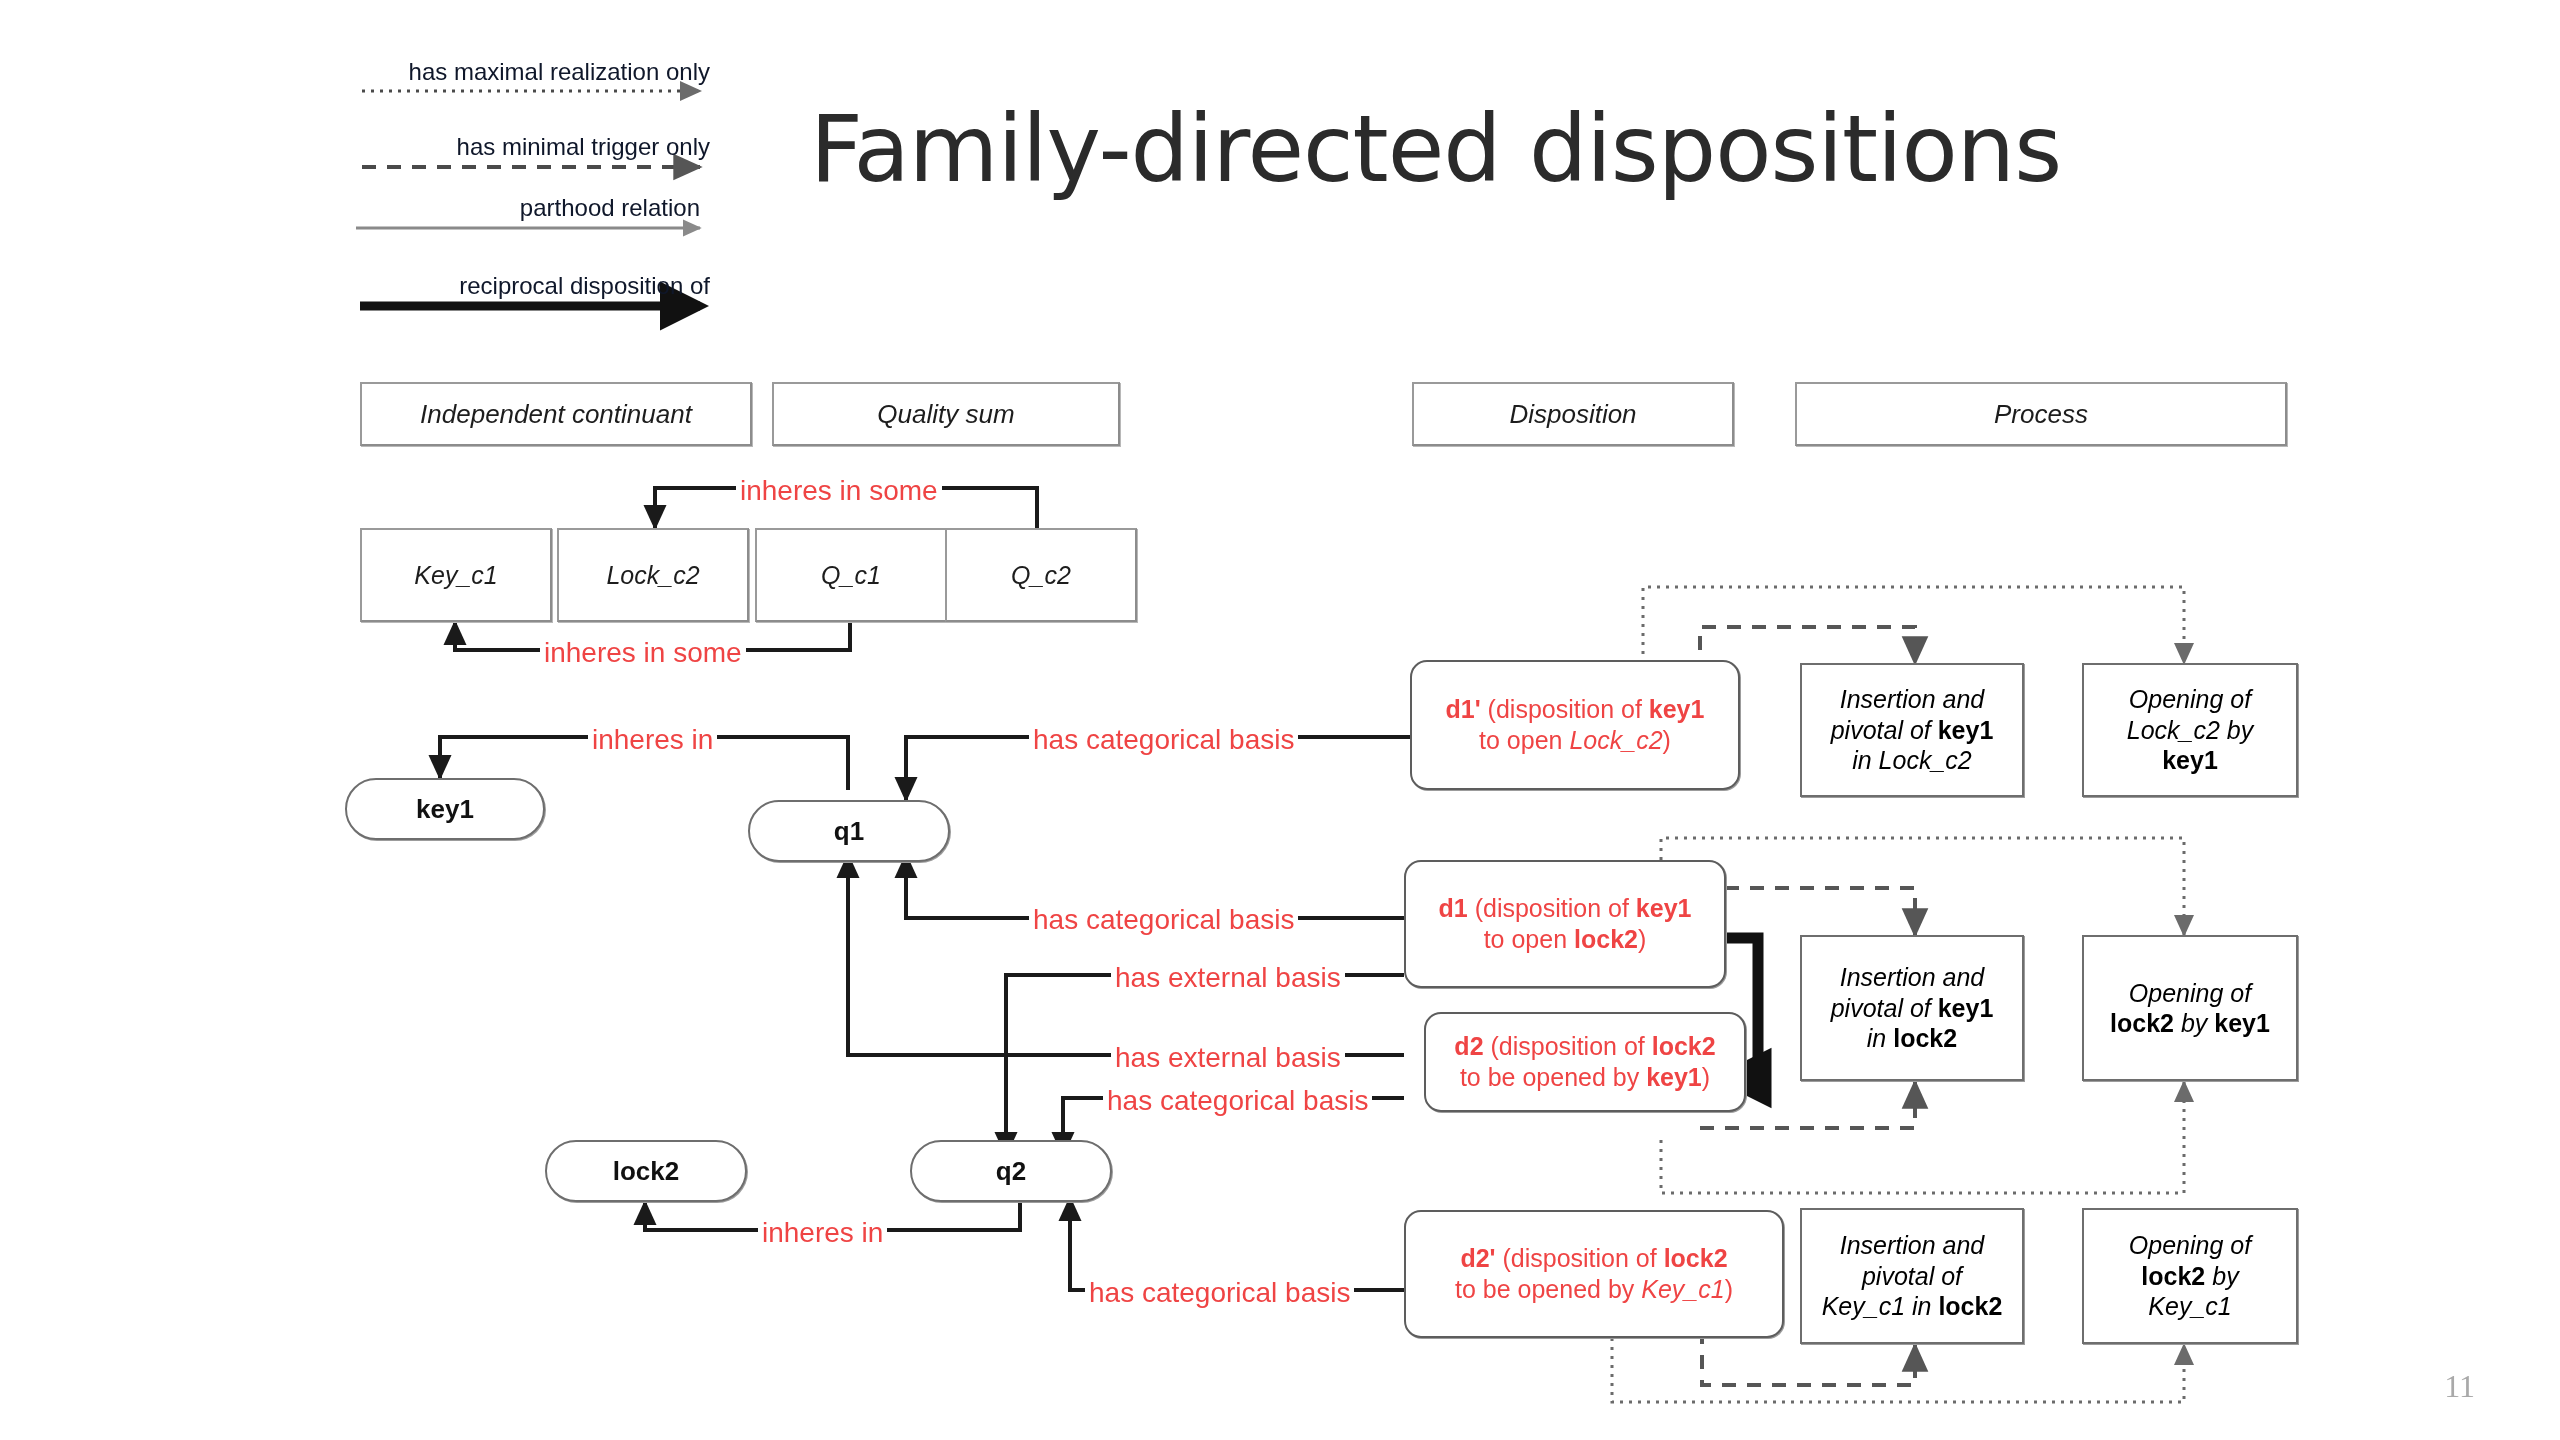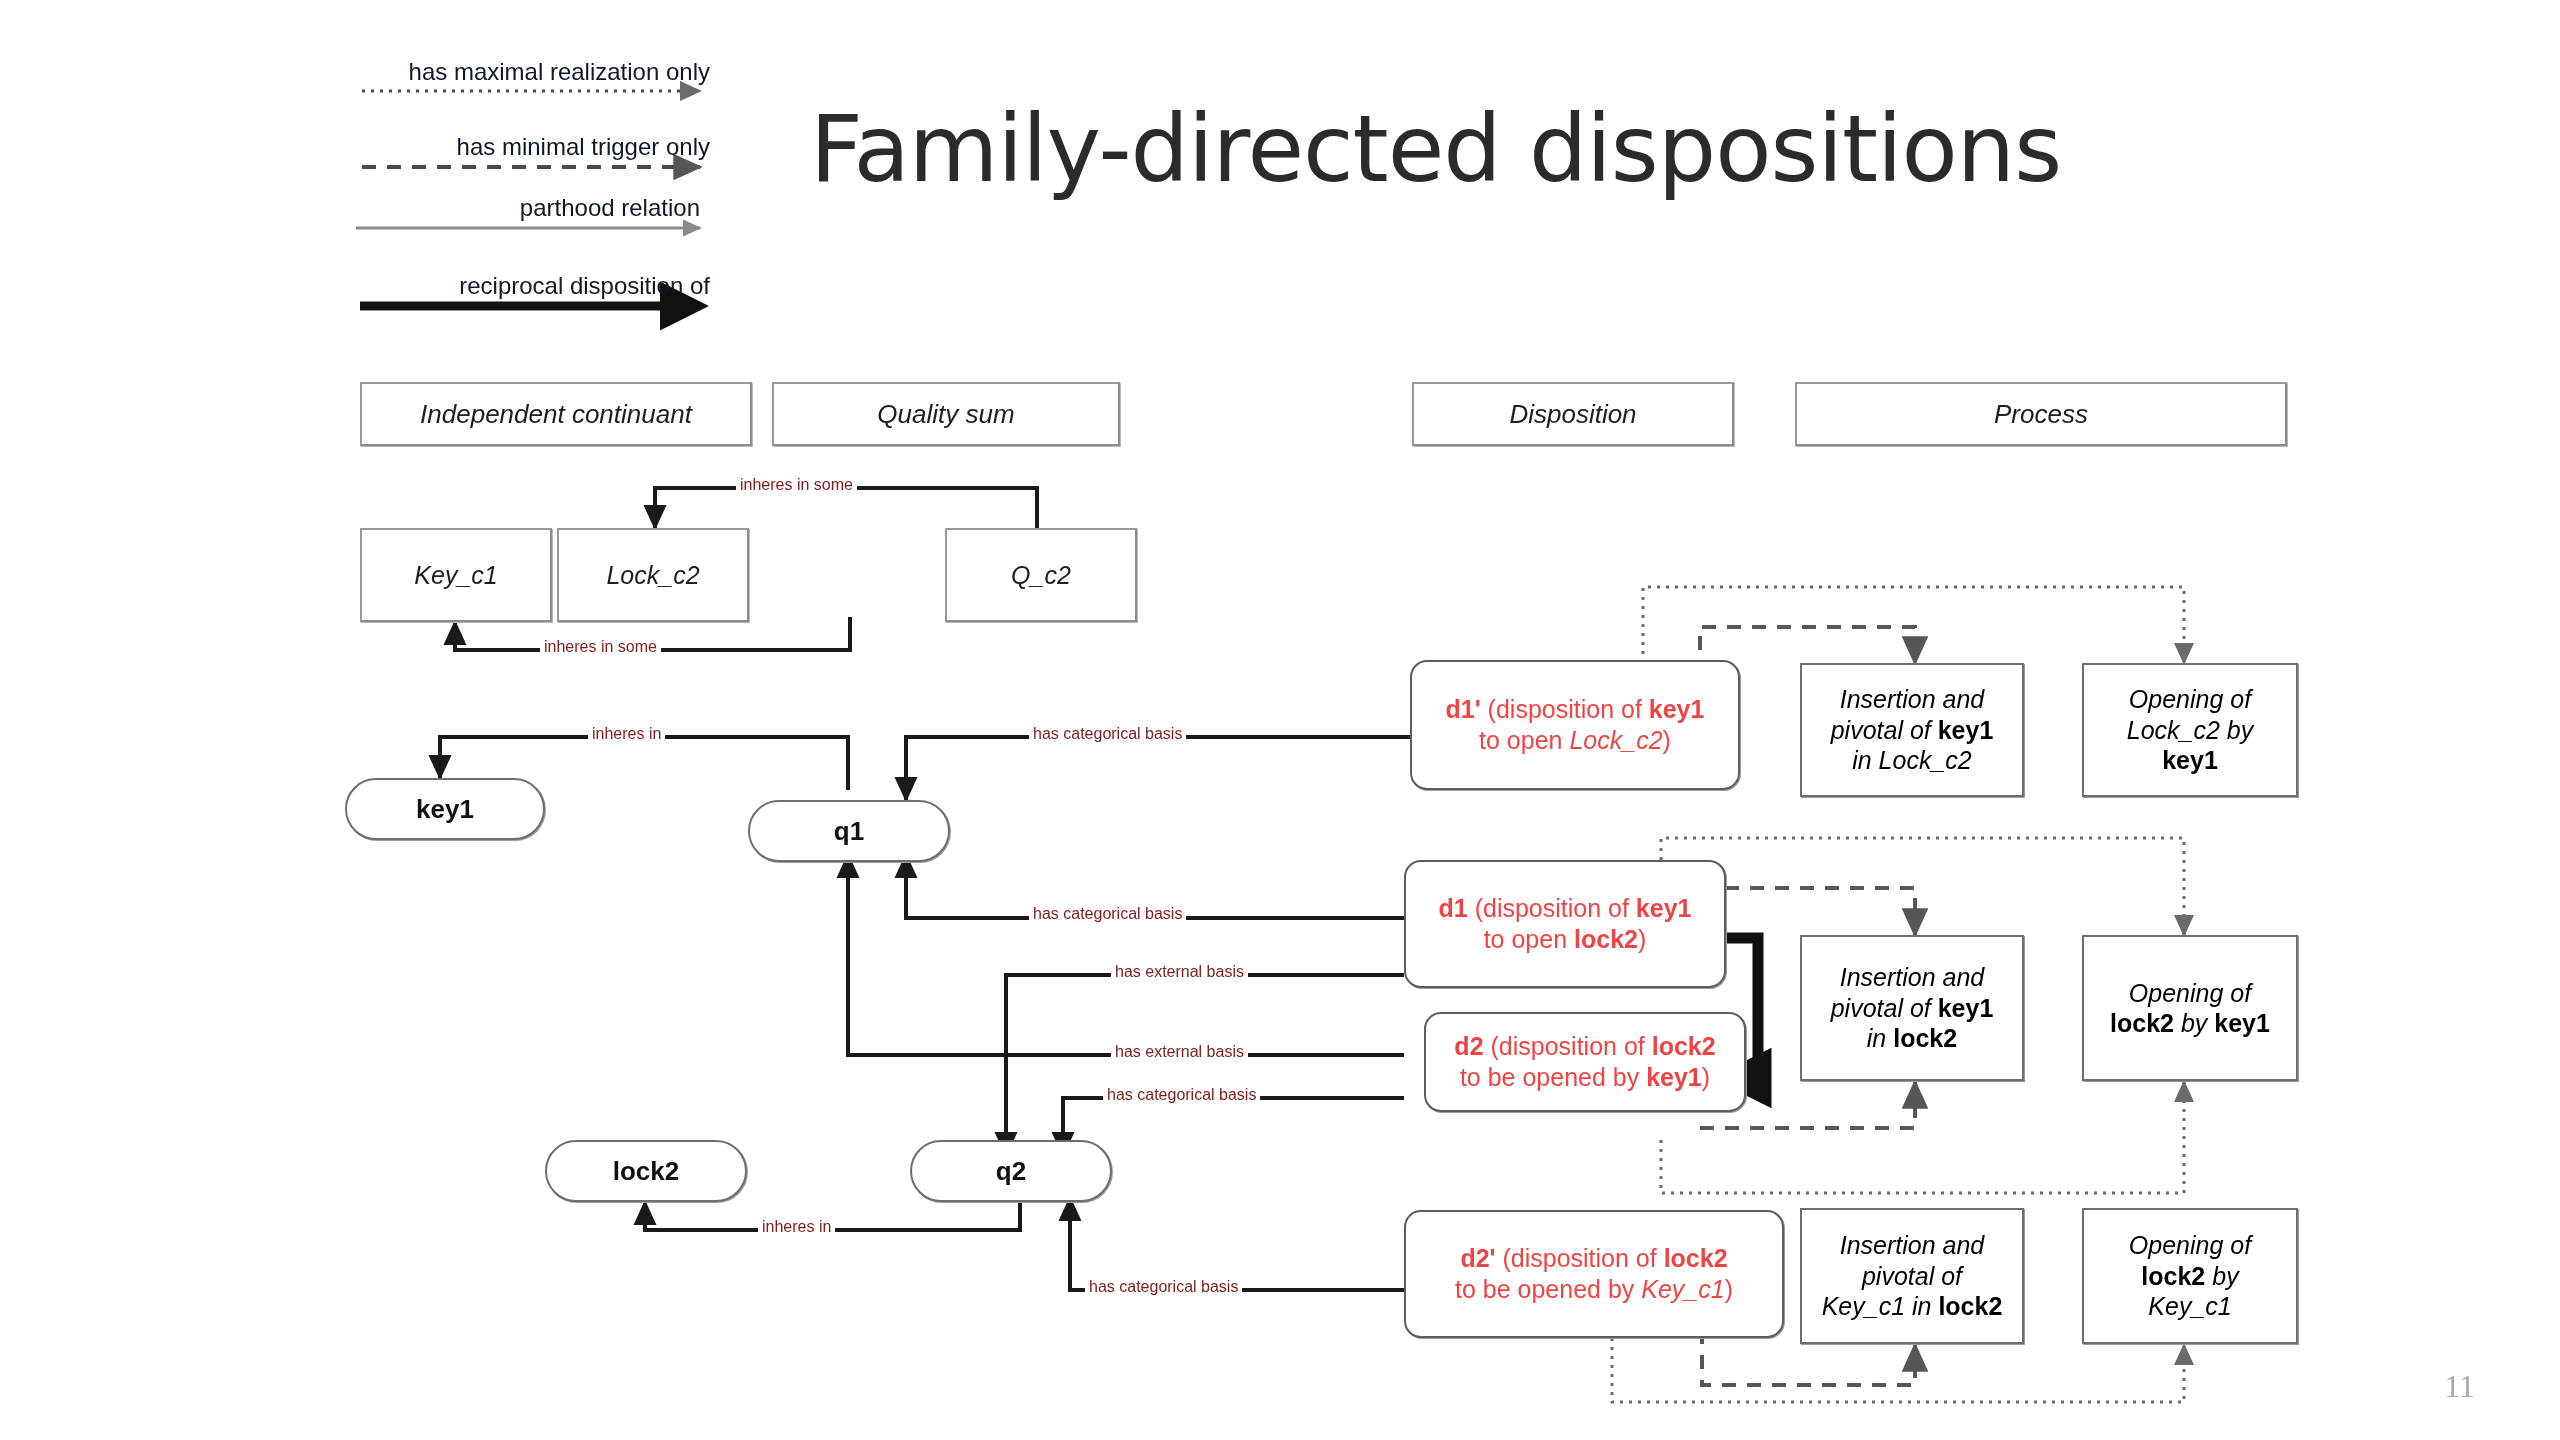--- a/index.html
+++ b/index.html
@@ -60,21 +60,21 @@
     box-sizing:border-box;display:flex;align-items:center;
     justify-content:center;text-align:center;
     font-size:25px;line-height:1.25;color:#ef4444;
     border-radius:17px;padding:0 14px;box-shadow:1px 1px 0 #9c9c9c;
   }
   .dnode b{font-weight:bold;}
   .dnode i{font-style:italic;}
 
   
   .elabel{
-    position:absolute;font-size:16px;color:#7f1d1d;white-space:nowrap;
+    position:absolute;font-size:28px;color:#ef4444;white-space:nowrap;
     background:#ffffff;padding:0 4px;line-height:1;
   }
 
   .pagenum{
     position:absolute;right:85px;bottom:35px;
     font-size:32px;color:#a9a9a9;
     font-family:"Liberation Serif","DejaVu Serif",serif;
   }
 </style>
 </head>
@@ -159,20 +159,21 @@
   <div class="legend-label" style="left:0px;top:194px;width:700px;">parthood relation</div>
   <div class="legend-label" style="left:0px;top:272px;width:710px;">reciprocal disposition of</div>
 
   <div class="cbox" style="left:360px;top:382px;width:392px;height:64px;">Independent continuant</div>
   <div class="cbox" style="left:772px;top:382px;width:348px;height:64px;text-align:right;">Quality sum</div>
   <div class="cbox" style="left:1412px;top:382px;width:322px;height:64px;">Disposition</div>
   <div class="cbox" style="left:1795px;top:382px;width:492px;height:64px;">Process</div>
 
   <div class="cbox small" style="left:360px;top:528px;width:192px;height:94px;">Key_c1</div>
   <div class="cbox small" style="left:557px;top:528px;width:192px;height:94px;">Lock_c2</div>
+  <div class="cbox small" style="left:755px;top:528px;width:192px;height:94px;">Q_c1</div>
   <div class="cbox small" style="left:945px;top:528px;width:192px;height:94px;">Q_c2</div>
 
   <div class="inode" style="left:345px;top:778px;width:200px;height:62px;">key1</div>
   <div class="inode" style="left:748px;top:800px;width:202px;height:62px;">q1</div>
   <div class="inode" style="left:545px;top:1140px;width:202px;height:62px;">lock2</div>
   <div class="inode" style="left:910px;top:1140px;width:202px;height:62px;">q2</div>
 
   <div class="dnode" style="left:1410px;top:660px;width:330px;height:130px;">
     <span>
       <b>d1'</b> (disposition of <b>key1</b><br>to open <i>Lock_c2</i>)

